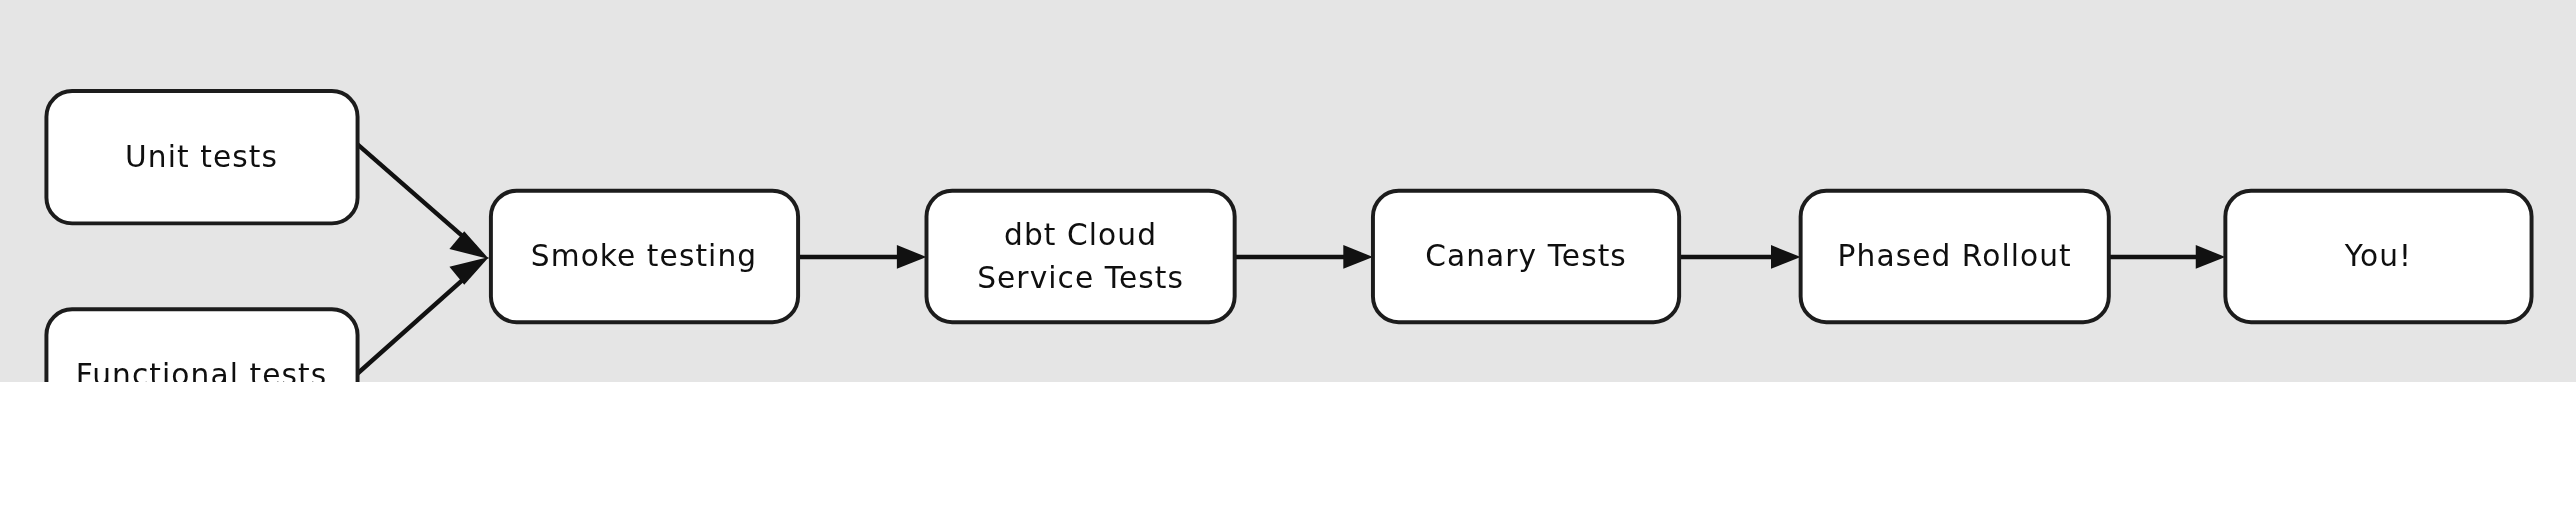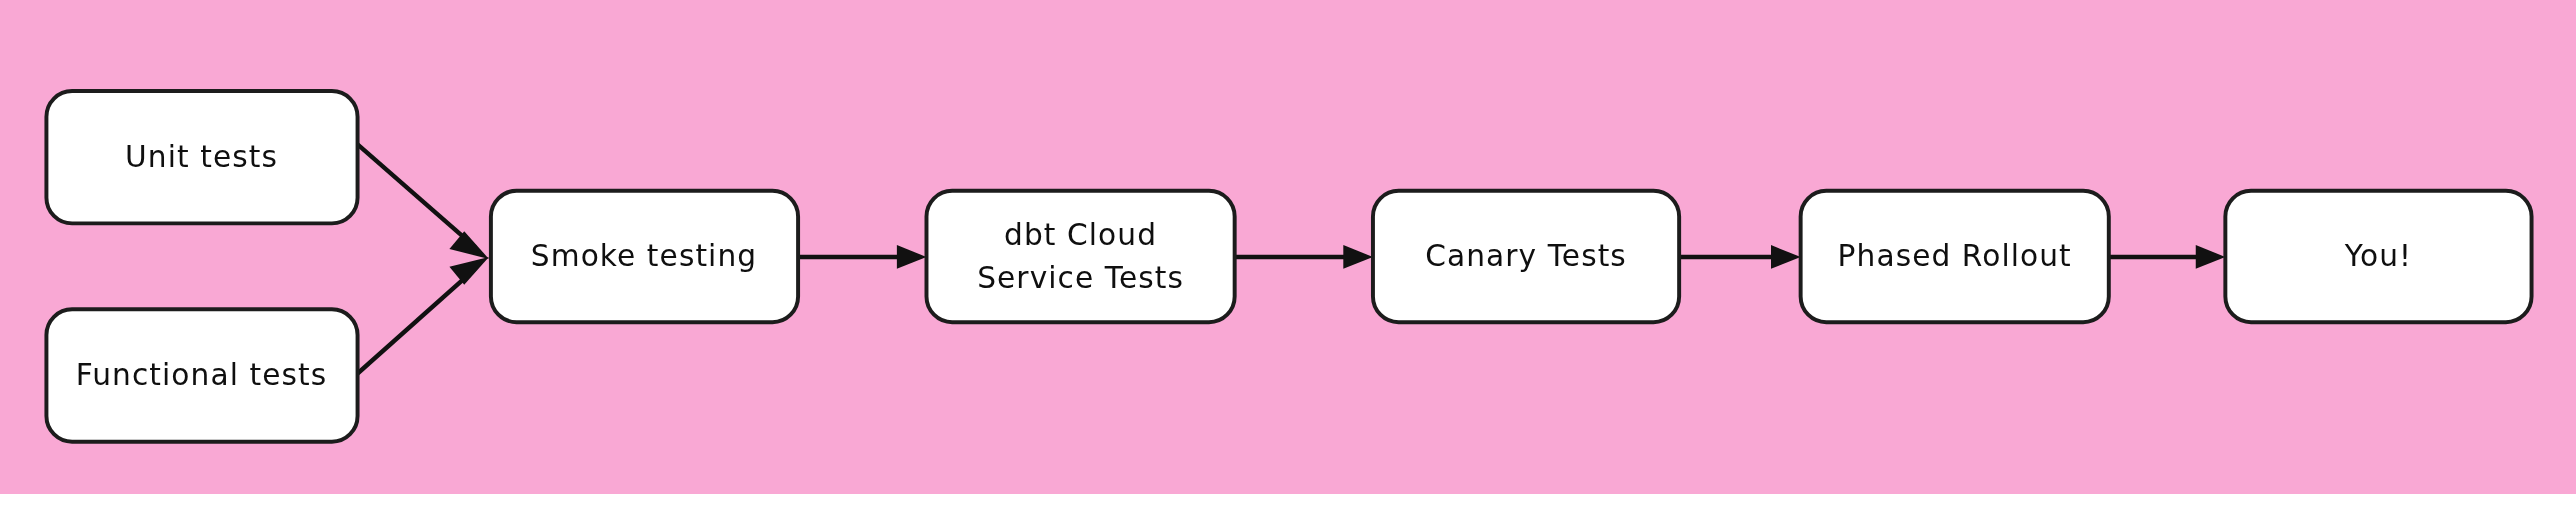--- a/index.html
+++ b/index.html
@@ -3,22 +3,22 @@
 <meta charset="utf-8">
 <style>
   html, body {
     margin: 0;
     padding: 0;
     background: #ffffff;
   }
   #canvas {
     position: relative;
     width: 2576px;
-    height: 494px;
-    background: #f9a8d4;
+    height: 382px;
+    background: #e5e5e5;
     overflow: hidden;
     font-family: "DejaVu Sans", sans-serif;
   }
   #flow {
     display: block;
     width: 2576px;
     height: 510px;
   }
   .node-rect {
     fill: #ffffff;

